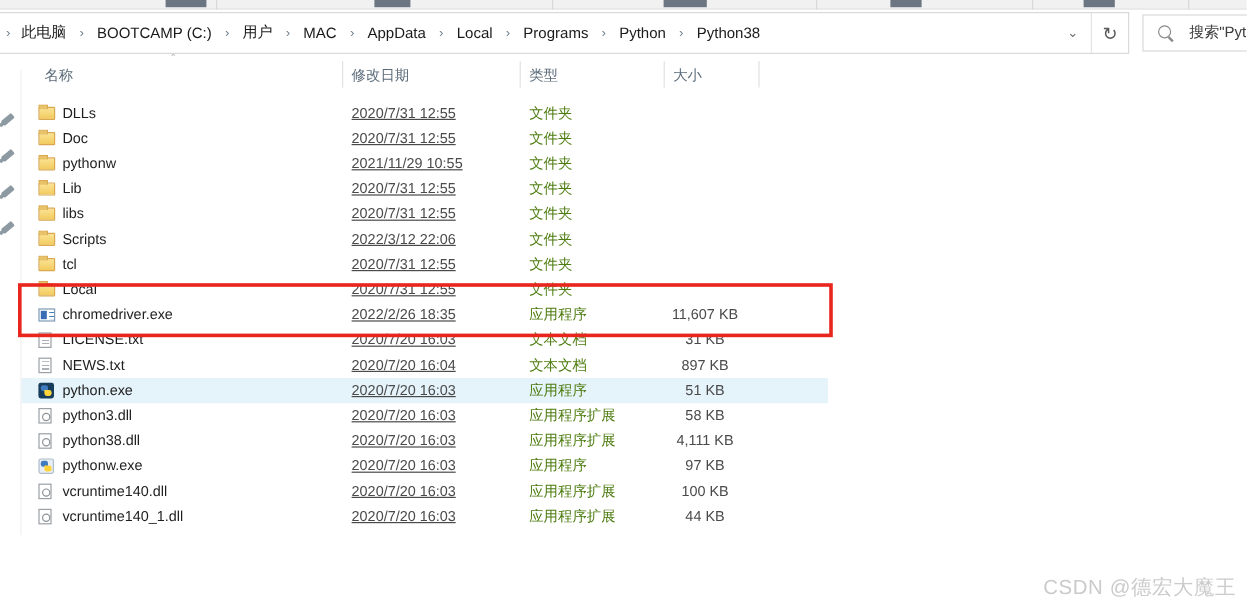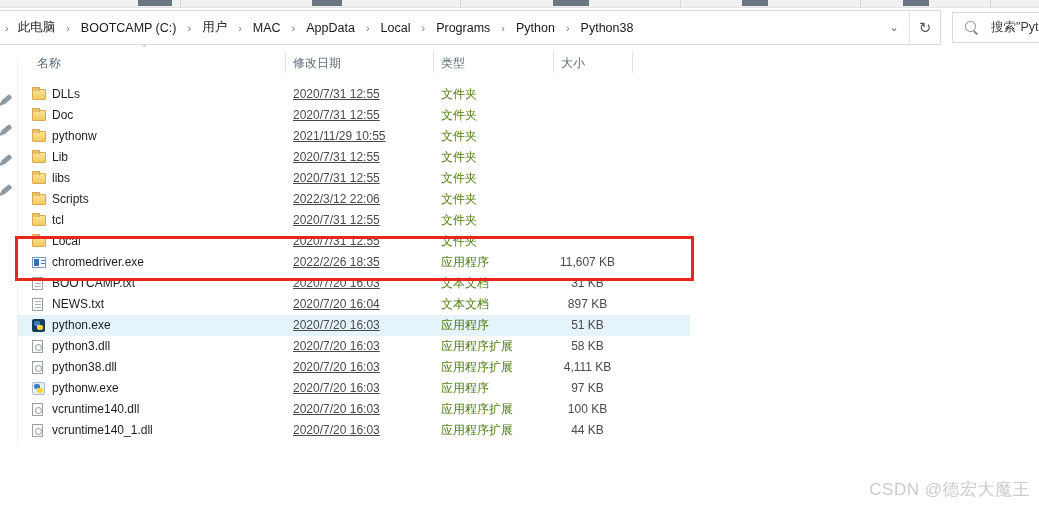--- a/index.html
+++ b/index.html
@@ -239,21 +239,21 @@
       </span>
     <span class="cell c-name">chromedriver.exe</span>
     <span class="cell c-date">2022/2/26 18:35</span>
     <span class="cell c-type">应用程序</span>
     <span class="cell c-size">11,607 KB</span>
   </div>
   <div class="row">
     <span class="cell c-icon">
         <span class="ico ico-page ico-text"></span>
       </span>
-    <span class="cell c-name">BOOTCAMP.txt</span>
+    <span class="cell c-name">LICENSE.txt</span>
     <span class="cell c-date">2020/7/20 16:03</span>
     <span class="cell c-type">文本文档</span>
     <span class="cell c-size">31 KB</span>
   </div>
   <div class="row">
     <span class="cell c-icon">
         <span class="ico ico-page ico-text"></span>
       </span>
     <span class="cell c-name">NEWS.txt</span>
     <span class="cell c-date">2020/7/20 16:04</span>

